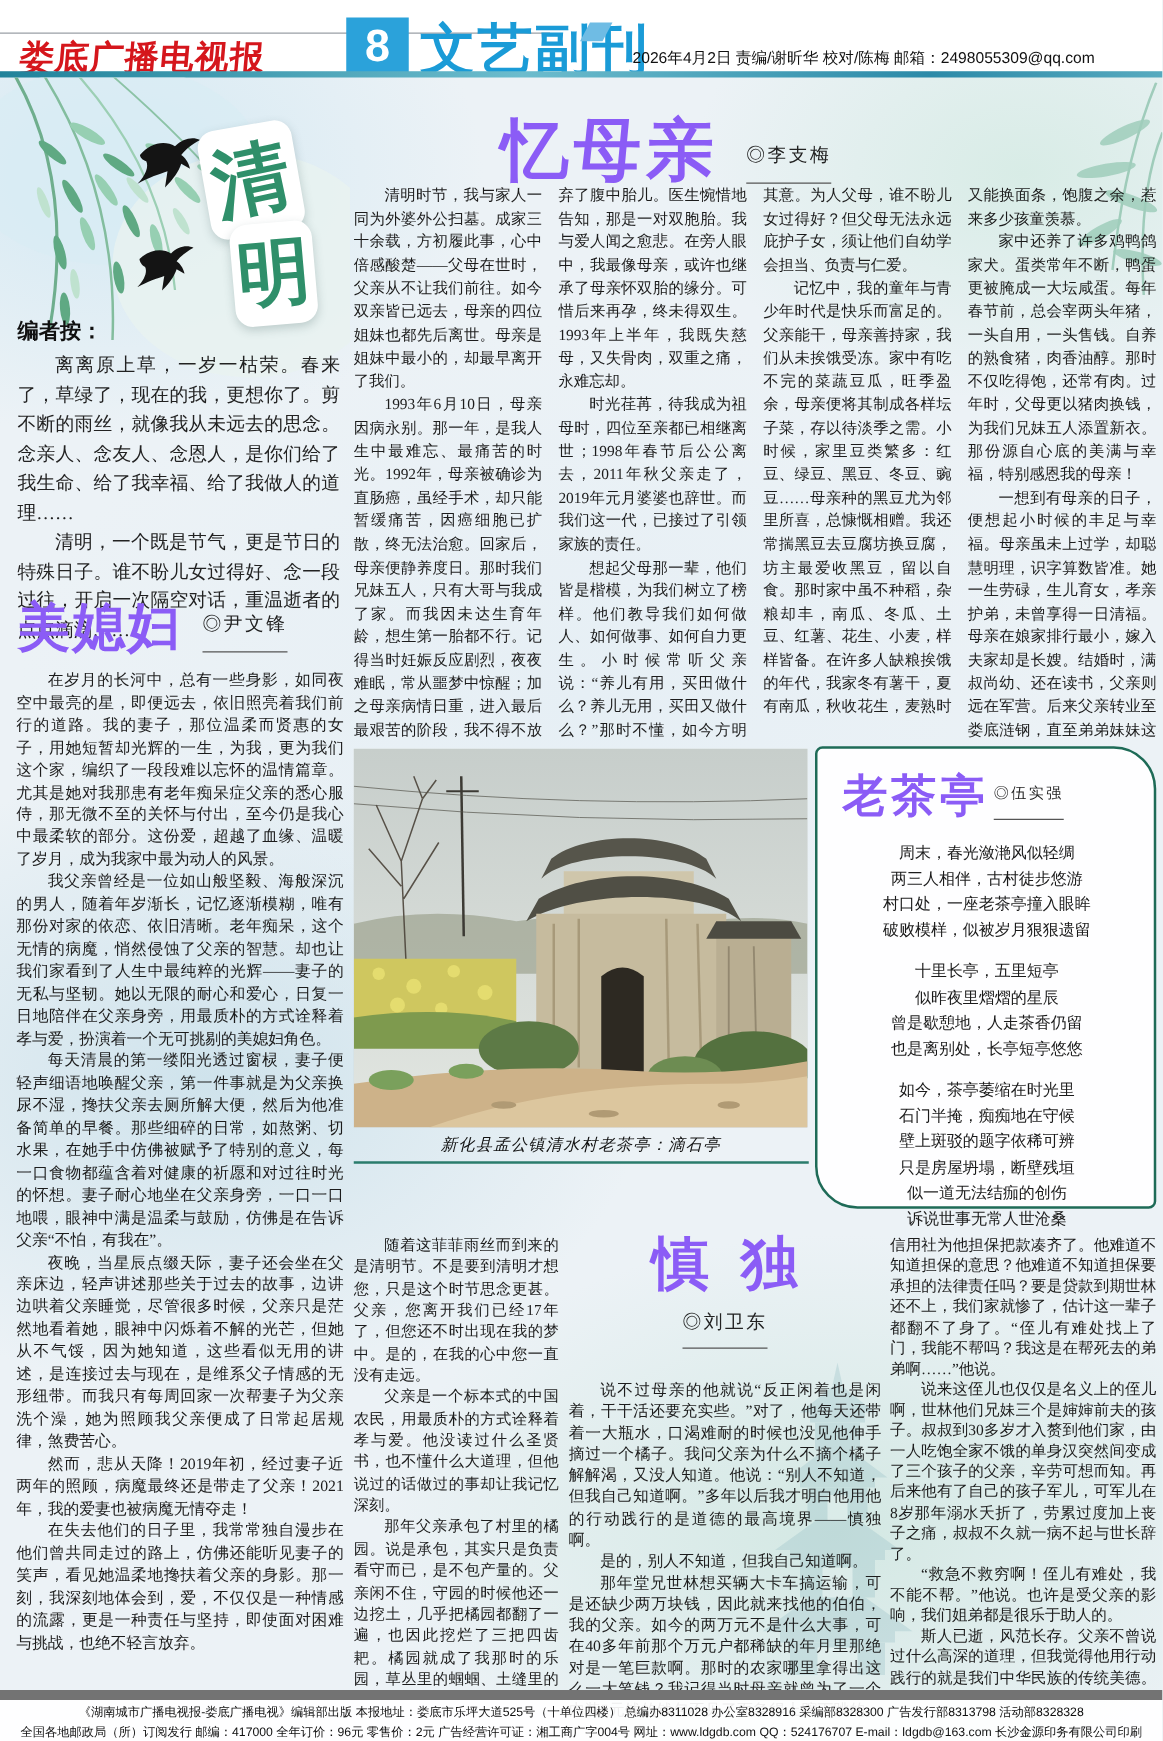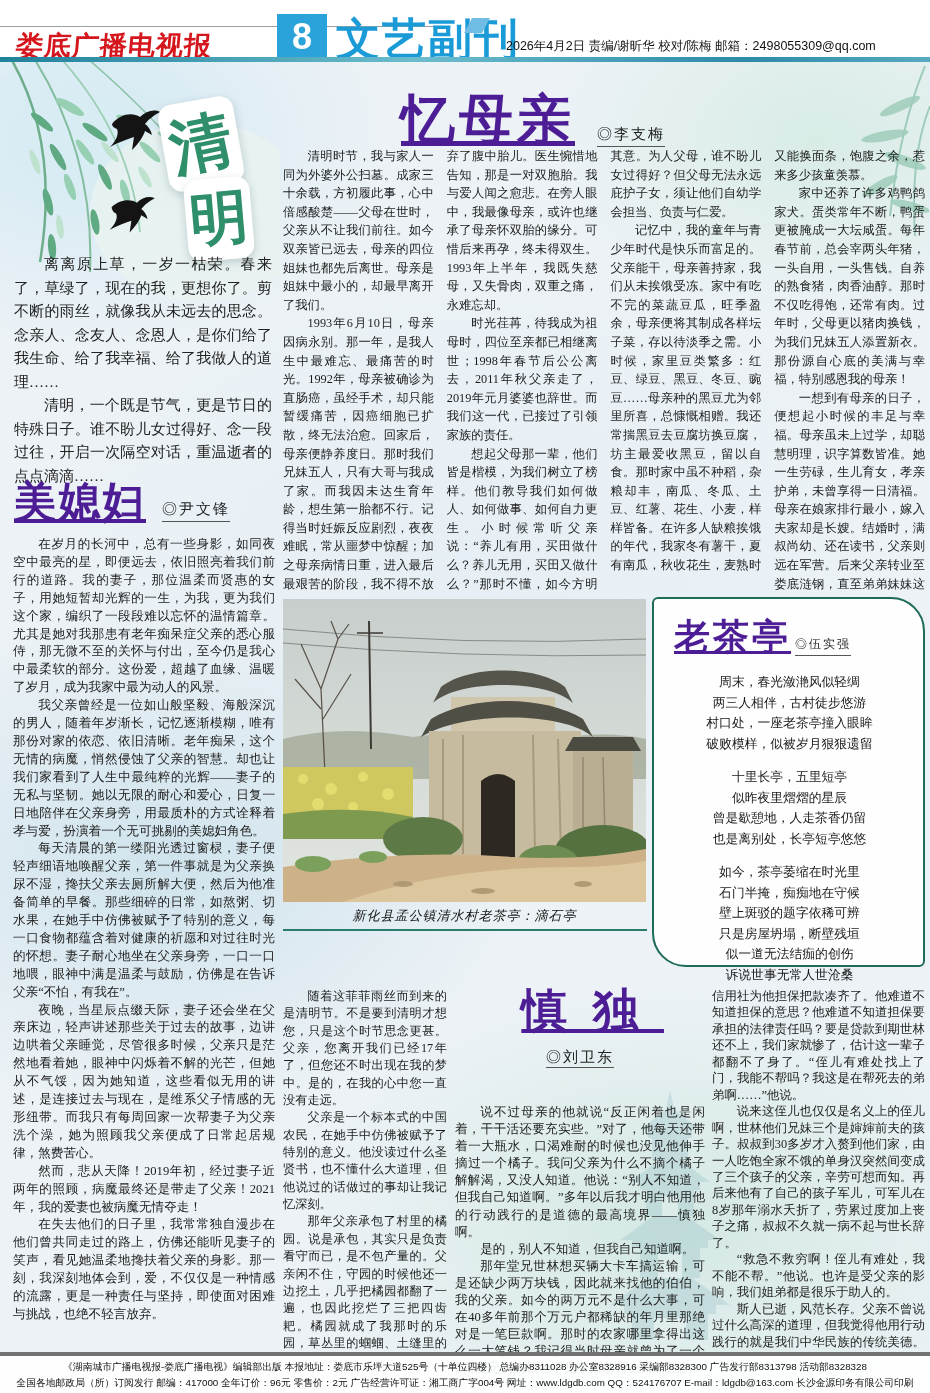--- a/index.html
+++ b/index.html
@@ -43,22 +43,22 @@
   .qm-card1 span { font-size:62px; transform:rotate(-2deg); }
   .qm-card2 { left:186px; top:116px; width:66px; height:82px; transform:rotate(-5deg); }
   .qm-card2 span { font-size:58px; }
 
   
   .note { left:14px; top:253px; width:258px; }
   .note-label { font-family:"Liberation Sans",sans-serif; font-weight:bold; font-size:17px; color:#111; margin-bottom:6px; }
   .note p { font-size:15px; line-height:23.5px; text-indent:2em; text-align:justify; color:#222; }
 
   
-  .art-title { font-family:"Liberation Sans",sans-serif; font-weight:bold; color:#4c1d95;text-decoration:underline; }
-  .byline { font-size:15px; color:#222; border-bottom:1px solid #555; padding-bottom:2px; letter-spacing:2px; }
+  .art-title { font-family:"Liberation Sans",sans-serif; font-weight:bold; color:#8b5cf6; }
+  .byline { font-size:15px; color:#222; border-bottom:1px solid #555; padding-bottom:12px; letter-spacing:2px; }
 
   
   .ymq-head { left:283px; top:84px; width:500px; display:flex; align-items:flex-end; justify-content:center; gap:22px; }
   .ymq-head .art-title { font-size:54px; letter-spacing:4px; }
   .ymq-head .byline { margin-bottom:10px; }
   .ymq-body { left:283px; top:147px; width:642px; height:450px;
     column-count:4; column-gap:13px; column-fill:auto; overflow:hidden;
     font-size:12.3px; line-height:18.6px; text-align:justify; }
   .ymq-body p, .col p, .mxf-body p { text-indent:2em; }
   .ymq-body p.cont, .col p.cont { text-indent:0; }
@@ -90,21 +90,21 @@
   .col { overflow:hidden; text-align:justify; }
   .col1 { left:283px; top:988px; width:164px; height:362px; font-size:12.2px; line-height:17.35px; }
   .shendu-head { left:455px; top:980px; width:250px; text-align:center; }
   .shendu-head .art-title { font-size:46px; letter-spacing:.55em; margin-left:.55em; }
   .shendu-head .byline-wrap { margin-top:6px; }
   .col2 { left:455px; top:1104px; width:250px; height:274px; font-size:12.6px; line-height:17.1px; }
   .col3 { left:712px; top:988px; width:213px; height:362px; font-size:12.4px; line-height:16.45px; }
 
   
   .footer { left:0; top:1352px; width:930px; height:41px; background:rgba(255,255,255,.92);
-    border-top:4px solid #737373; text-align:center;
+    border-top:8px solid #737373; text-align:center;
     font-family:"Liberation Sans",sans-serif; color:#0f0f0f; }
   .footer div { font-size:9.8px; line-height:15px; margin-top:3px; white-space:nowrap; }
   .footer div + div { margin-top:1px; }
 
   .deco { pointer-events:none; }
 </style>
 </head>
 <body>
 
 <div class="abs header-band"></div>
@@ -159,20 +159,21 @@
   </svg>
   <div class="qm-card qm-card1">
     <span>清</span>
   </div>
   <div class="qm-card qm-card2">
     <span>明</span>
   </div>
 </div>
 
 <div class="abs note">
+  <div class="note-label">编者按：</div>
   <p>离离原上草，一岁一枯荣。春来了，草绿了，现在的我，更想你了。剪不断的雨丝，就像我从未远去的思念。念亲人、念友人、念恩人，是你们给了我生命、给了我幸福、给了我做人的道理……</p>
   <p>清明，一个既是节气，更是节日的特殊日子。谁不盼儿女过得好、念一段过往，开启一次隔空对话，重温逝者的点点滴滴……</p>
 </div>
 
 <svg class="abs deco" style="left:830px; top:66px;" width="100" height="180" viewBox="0 0 100 180">
   <g stroke="#8fc3ae" stroke-width="2" fill="none" opacity="0.8">
     <path d="M95,0 Q70,60 60,150"></path>
       <path d="M100,40 Q80,90 85,170"></path>
   </g>
   <g fill="#9fcdbb" opacity="0.85">
@@ -322,21 +323,21 @@
   </g>
   <g fill="#e8f2f3">
       <rect x="62" y="106" width="16" height="20"></rect>
       <rect x="58" y="164" width="24" height="24"></rect>
       <rect x="54" y="228" width="32" height="22"></rect>
     </g>
 </svg>
 
 <div class="abs col col1">
   <p>随着这菲菲雨丝而到来的是清明节。不是要到清明才想您，只是这个时节思念更甚。父亲，您离开我们已经17年了，但您还不时出现在我的梦中。是的，在我的心中您一直没有走远。</p>
-  <p>父亲是一个标本式的中国农民，在她手中仿佛被赋予了特别的意义。他没读过什么圣贤书，也不懂什么大道理，但他说过的话做过的事却让我记忆深刻。</p>
+  <p>父亲是一个标本式的中国农民，用最质朴的方式诠释着孝与爱。他没读过什么圣贤书，也不懂什么大道理，但他说过的话做过的事却让我记忆深刻。</p>
   <p>那年父亲承包了村里的橘园。说是承包，其实只是负责看守而已，是不包产量的。父亲闲不住，守园的时候他还一边挖土，几乎把橘园都翻了一遍，也因此挖烂了三把四齿耙。橘园就成了我那时的乐园，草丛里的蝈蝈、土缝里的蟋蟀就是我的玩伴。</p>
 
 </div>
 
 <div class="abs shendu-head">
   <div class="art-title">慎独</div>
   <div class="byline-wrap">
     <span class="byline">◎刘卫东</span>
   </div>
 </div>

